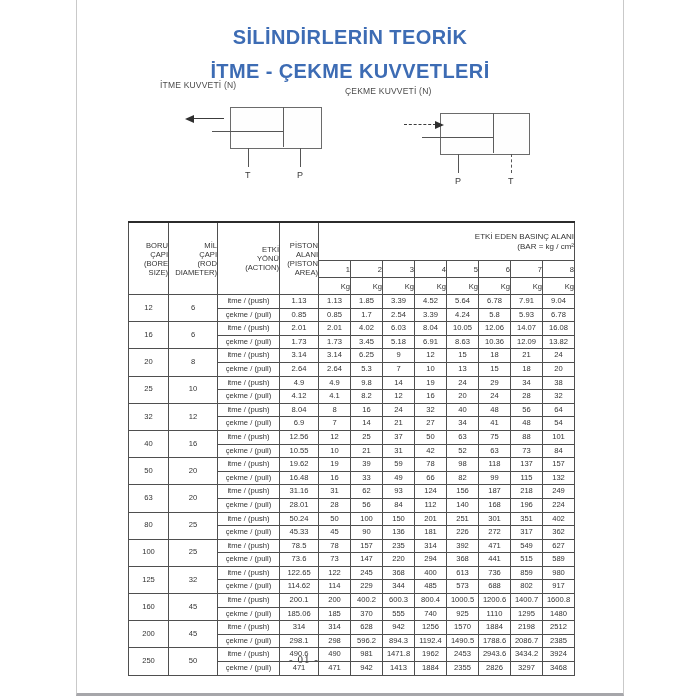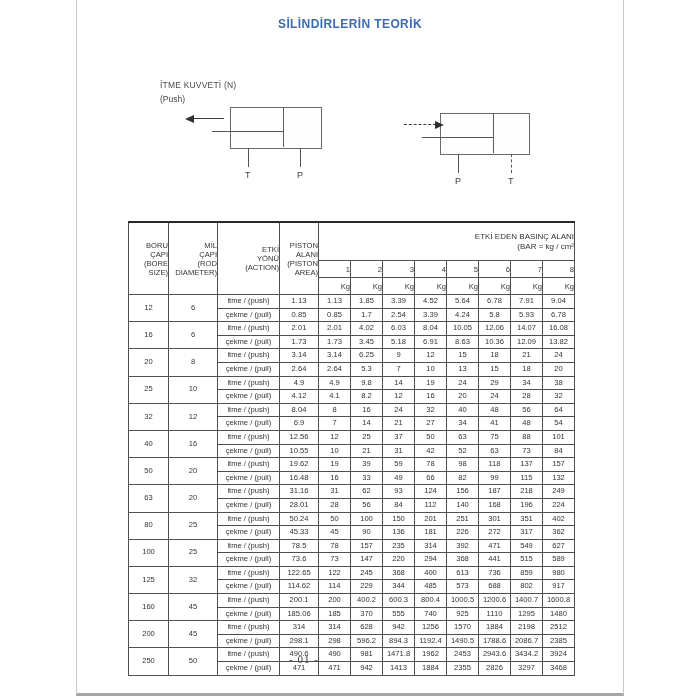--- a/index.html
+++ b/index.html
@@ -6,21 +6,21 @@
   body{
     width:700px;height:700px;position:relative;background:#ffffff;
     font-family:"Liberation Sans", sans-serif;color:#3a3a3a;overflow:hidden;
   }
   .page-frame{
     position:absolute;left:76px;top:-4px;width:546px;height:696px;
     border:1px solid #c9c9c9;border-bottom:3px solid #a6a6aa;background:#fff;
   }
   
   .title-block{position:absolute;top:14px;left:0;width:700px;text-align:center;color:#3d6cb4;}
-  .title-line{font-size:12px;font-weight:bold;letter-spacing:.4px;line-height:21px;margin:0;}
+  .title-line{font-size:20px;font-weight:bold;letter-spacing:.4px;line-height:21px;margin:13px;}
   .subtitle{font-size:10.5px;font-weight:bold;letter-spacing:.3px;margin-top:3px;}
   
   .diagram{position:absolute;width:235px;height:105px;}
   .diag-label{font-size:8.5px;color:#4a4a4a;letter-spacing:.2px;}
   .diag-sublabel{font-size:8.5px;color:#4a4a4a;margin-top:4px;}
   .cyl-body{position:absolute;border:1px solid #6b6b6b;background:#fefefe;}
   .cyl-divider{position:absolute;width:1px;background:#5d5d5d;}
   .rod-line{position:absolute;height:1px;background:#555;}
   .arrow-line{position:absolute;height:0;border-top:1px solid #3c3c3c;}
   .arrow-line.dashed{border-top-style:dashed;}
@@ -50,37 +50,38 @@
     font-family:"Liberation Serif", serif;font-size:11px;color:#3f3f3f;letter-spacing:1px;
   }
 </style>
 </head>
 <body>
 
 <div class="page-frame"></div>
 
 <div class="title-block">
   <div class="title-line">SİLİNDİRLERİN TEORİK</div>
+  <div class="title-line">İTME - ÇEKME KUVVETLERİ</div>
 </div>
 
 <div class="diagram" style="left:160px;top:80px;">
   <div class="diag-label">İTME KUVVETİ (N)</div>
-  <div class="diag-sublabel">(Push)</div>
   <div class="cyl-body" style="left:70px;top:27px;width:90px;height:40px;"></div>
   <div class="cyl-divider" style="left:123px;top:27px;height:40px;"></div>
   <div class="rod-line" style="left:52px;top:51px;width:71px;"></div>
   <div class="arrow-line" style="left:34px;top:38px;width:30px;"></div>
   <div class="arrow-head-left" style="left:25px;top:34.5px;"></div>
   <div class="port-line" style="left:88px;top:68px;"></div>
   <div class="port-line" style="left:140px;top:68px;"></div>
   <div class="port-label" style="left:85px;top:90px;">T</div>
   <div class="port-label" style="left:137px;top:90px;">P</div>
 </div>
 
 <div class="diagram" style="left:345px;top:86px;">
+  <div class="diag-label">ÇEKME KUVVETİ (N)</div>
   <div class="cyl-body" style="left:95px;top:27px;width:88px;height:40px;"></div>
   <div class="cyl-divider" style="left:148px;top:27px;height:40px;"></div>
   <div class="rod-line" style="left:77px;top:51px;width:71px;"></div>
   <div class="arrow-line dashed" style="left:59px;top:38px;width:32px;"></div>
   <div class="arrow-head-right" style="left:90px;top:34.5px;"></div>
   <div class="port-line" style="left:113px;top:68px;"></div>
   <div class="port-line dashed" style="left:166px;top:68px;"></div>
   <div class="port-label" style="left:110px;top:90px;">P</div>
   <div class="port-label" style="left:163px;top:90px;">T</div>
 </div>

